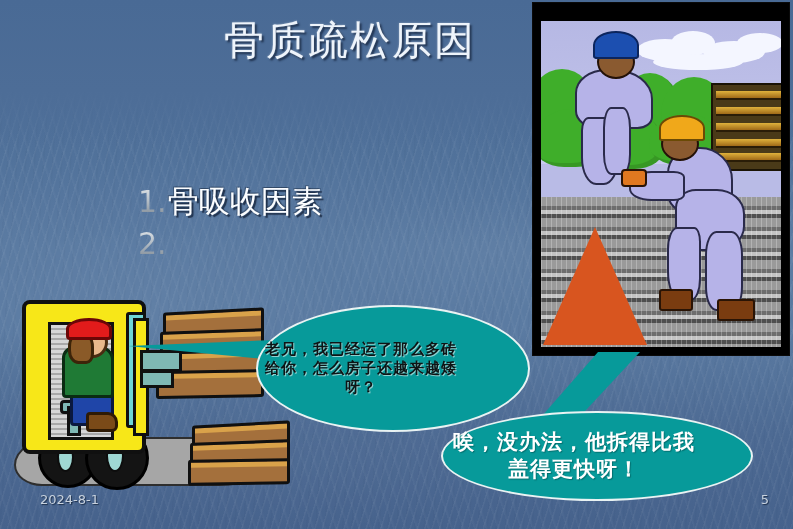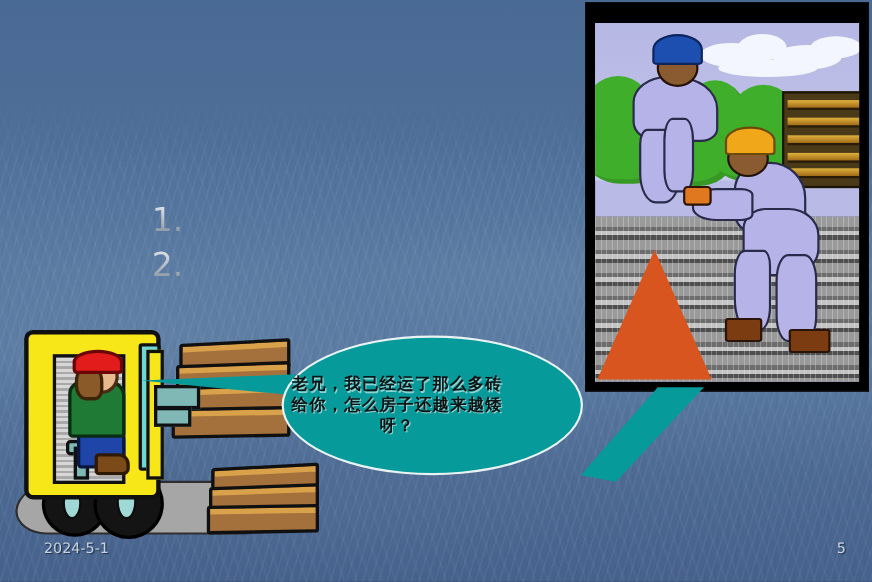--- a/index.html
+++ b/index.html
@@ -160,24 +160,26 @@
   }
 </style>
 </head>
 <body>
 
 <div id="slide">
 
   <div id="bg-texture"></div>
   <div id="bg-top-smooth"></div>
 
+  <div id="title">骨质疏松原因</div>
 
   <div id="bullets">
     <div class="bullet-row">
       <span class="bullet-num">1.</span>
+      <span class="bullet-text">骨吸收因素</span>
     </div>
     <div class="bullet-row">
       <span class="bullet-num">2.</span>
     </div>
   </div>
 
   <div id="photo">
     <div class="inner">
 
       <div class="p-sky"></div>
@@ -261,17 +263,20 @@
   <div class="fork-tine" style="left:140px;top:370px;width:28px;height:12px;"></div>
 
   <div id="bubble1-tail"></div>
   <div id="bubble1" class="bubble">
     <div class="btext" style="width:206px;">老兄，我已经运了那么多砖给你，怎么房子还越来越矮呀？</div>
   </div>
 
   <svg id="bubble2-tail" width="793" height="529" style="position:absolute;left:0;top:0;pointer-events:none;">
     <polygon points="598,352 640,352 560,438 528,432" fill="#079a9a"></polygon>
   </svg>
-
-  <div id="footer-date">2024-5-1</div>
+  <div id="bubble2" class="bubble">
+    <div class="btext" style="width:262px;">唉，没办法，他拆得比我盖得更快呀！</div>
+  </div>
+
+  <div id="footer-date">2024-8-1</div>
   <div id="footer-page">5</div>
 
 </div>
 
 </body></html>

